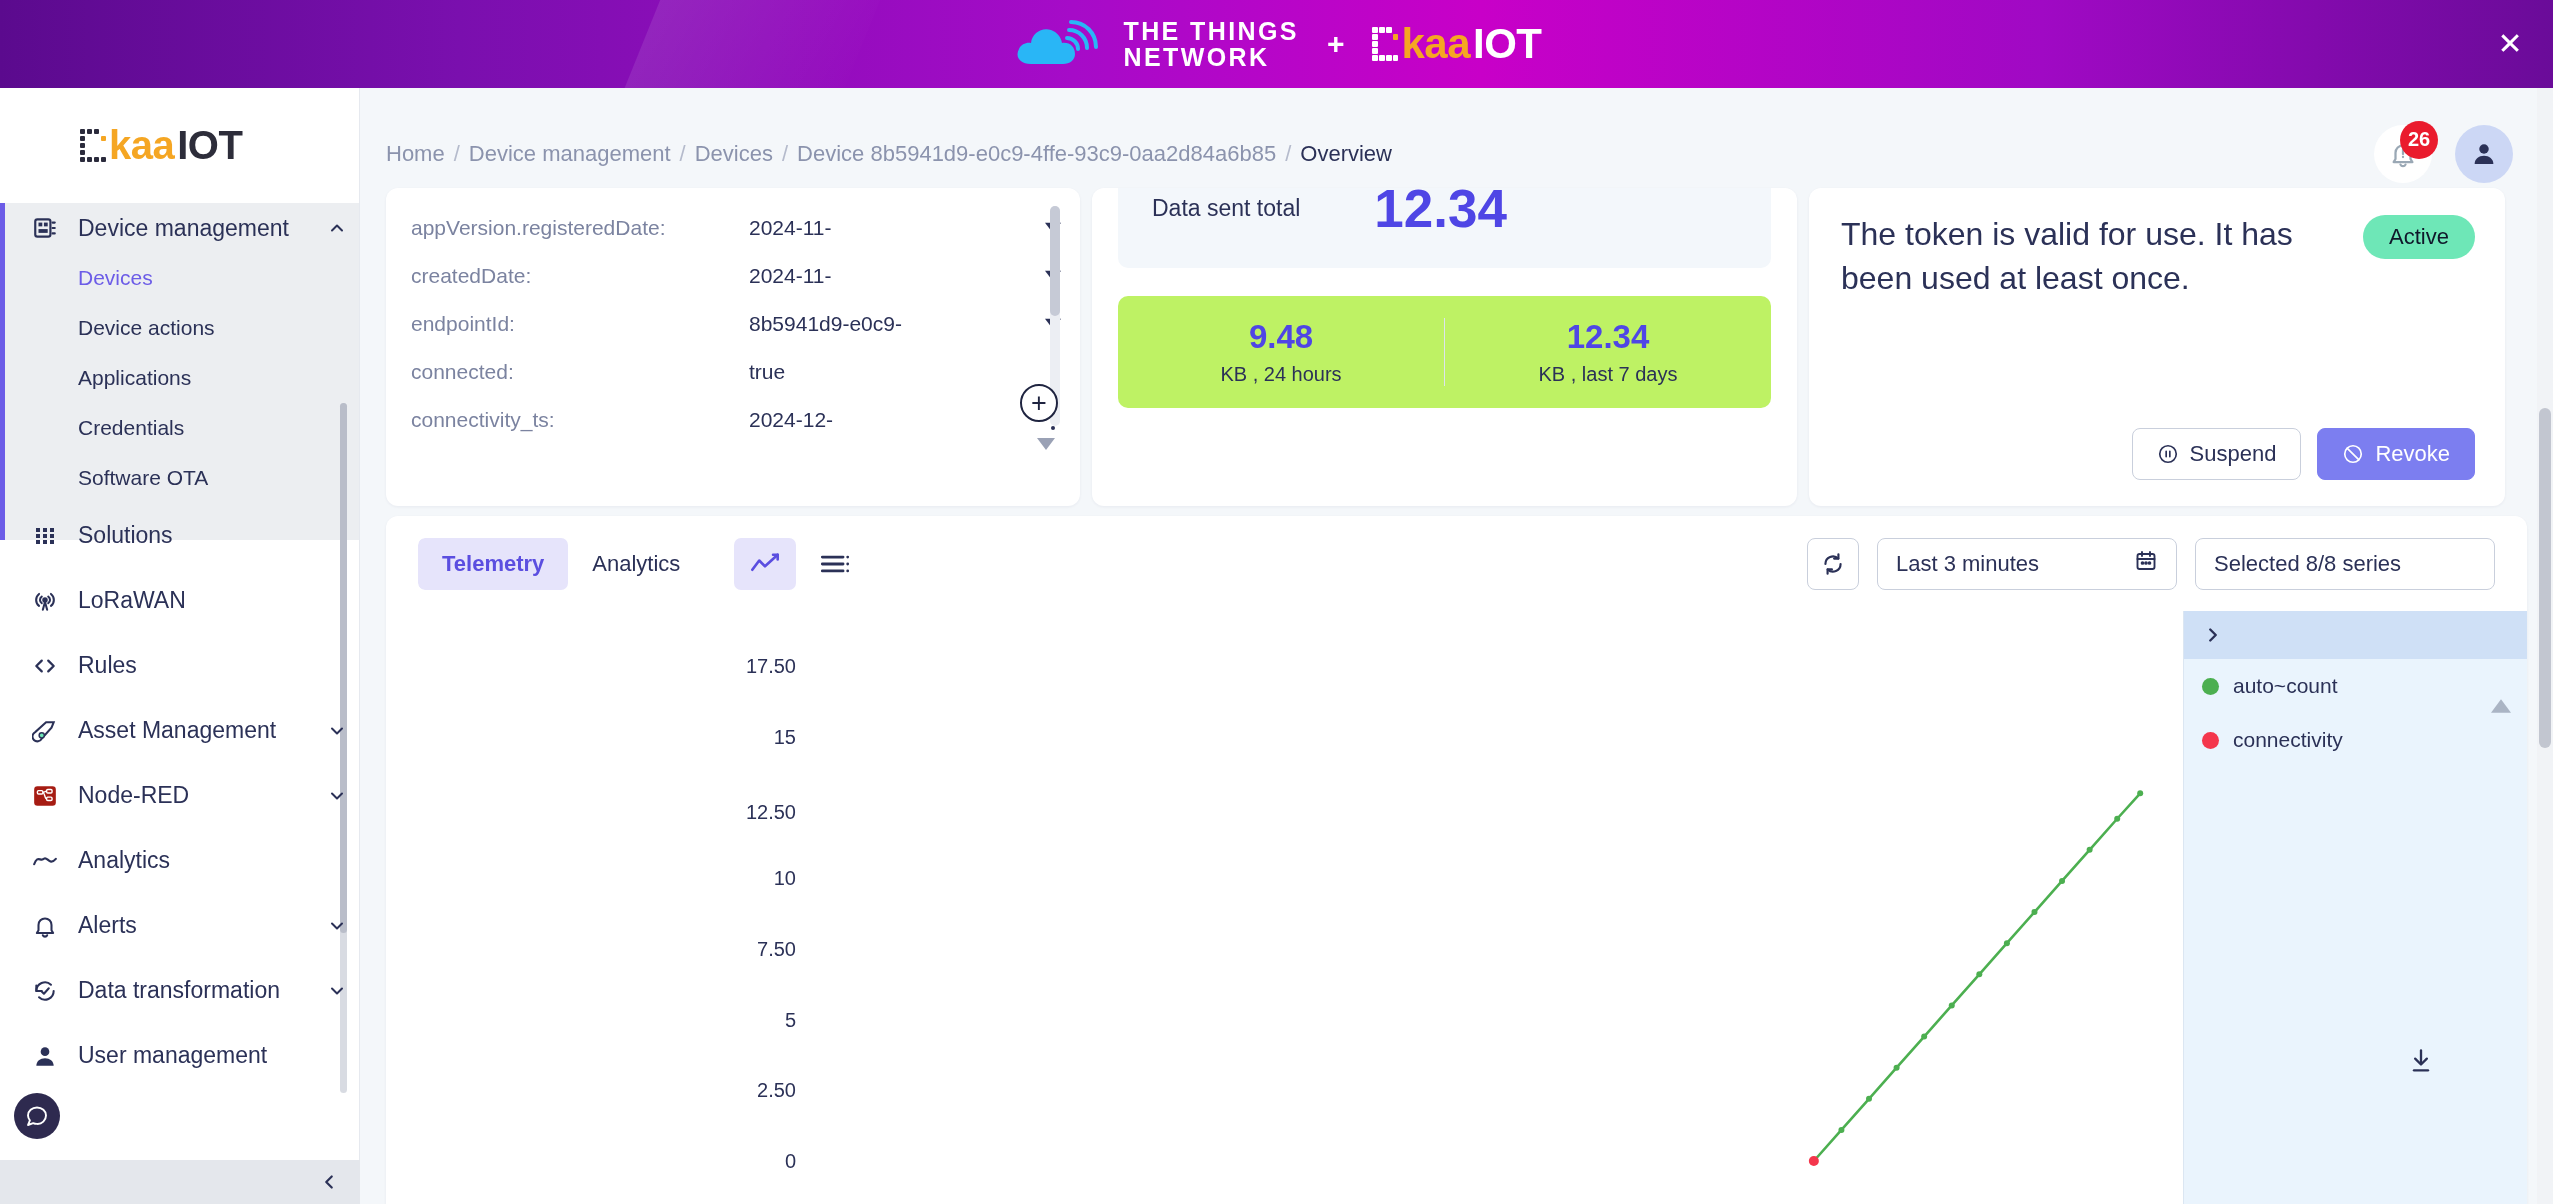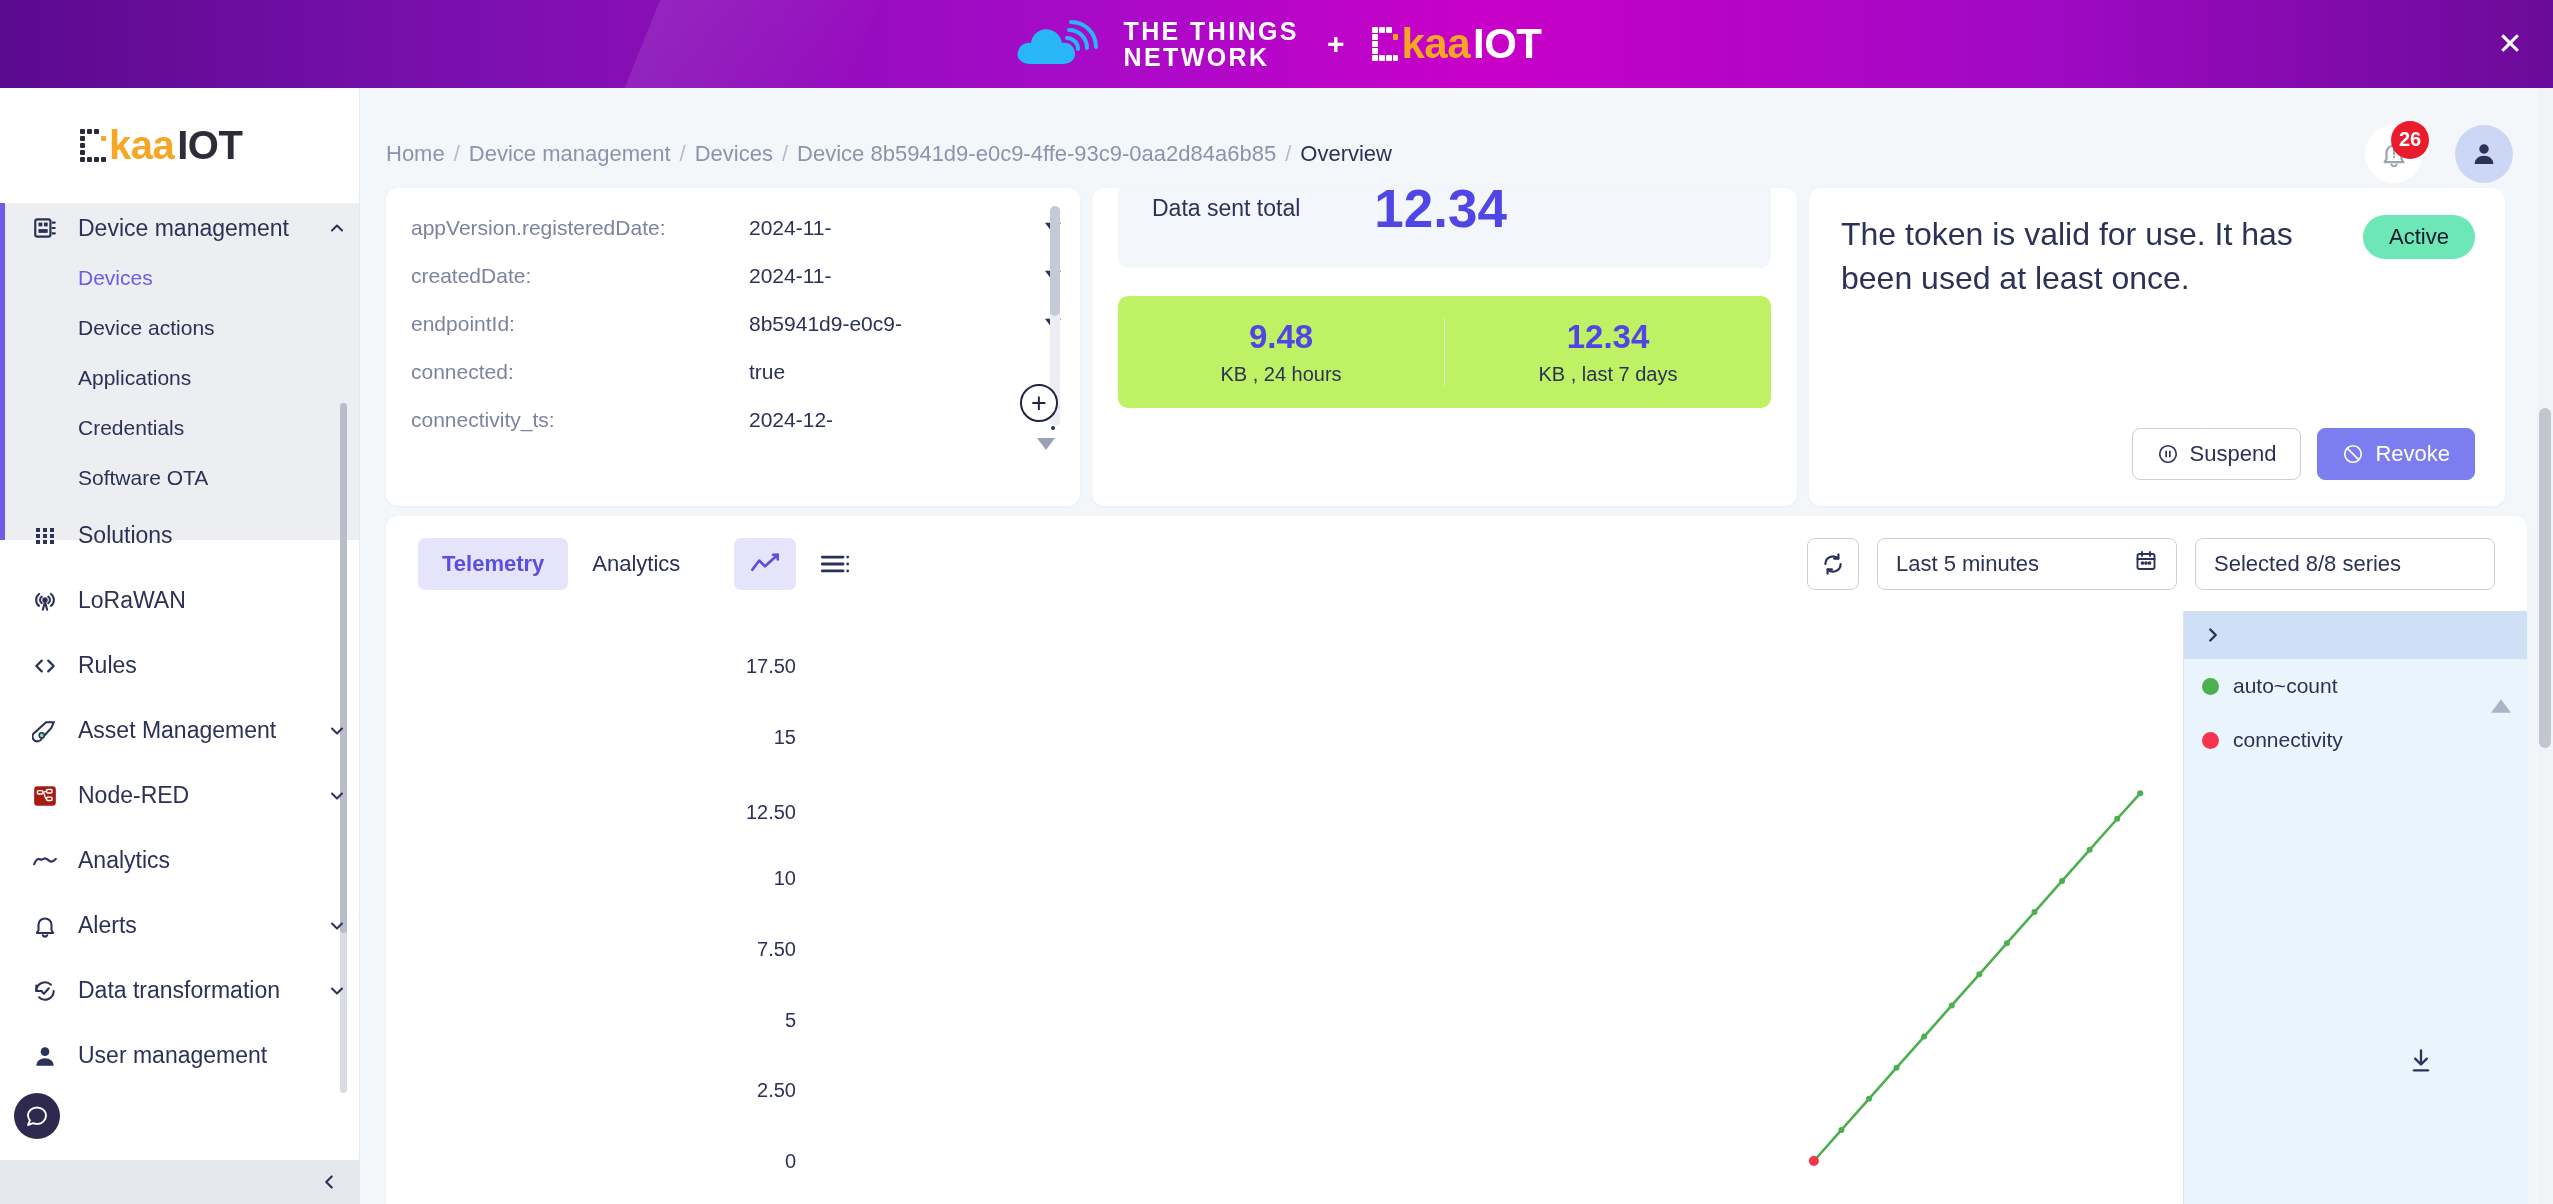--- a/index.html
+++ b/index.html
@@ -118,21 +118,21 @@
 
   #topbar {
     position: relative; height: 115px; background: #f4f7fa;
     display: flex; align-items: center; padding: 16px 40px 0 26px;
   }
   #breadcrumb { display: flex; align-items: center; font-size: 22px; color: #8b93ad; gap: 9px; }
   #breadcrumb .crumb { cursor: pointer; }
   #breadcrumb .crumb.current { color: #2b3157; cursor: default; }
   #breadcrumb .sep { color: #b5bbcc; }
 
-  #topbar-right { margin-left: auto; display: flex; align-items: center; gap: 32px; }
+  #topbar-right { margin-left: auto; display: flex; align-items: center; gap: 23px; }
   .round-btn {
     width: 58px; height: 58px; border-radius: 50%;
     display: flex; align-items: center; justify-content: center; cursor: pointer;
     position: relative;
   }
   #notifications-button { background: #ffffff; }
   #notif-badge {
     position: absolute; top: -4px; right: -6px;
     min-width: 38px; height: 38px; border-radius: 19px; background: #ea1b2d;
     color: #fff; font-size: 20px; font-weight: bold;
@@ -723,21 +723,21 @@
 
       <div id="toolbar-right">
         <div id="refresh-button">
           <svg width="26" height="26" viewBox="0 0 24 24" fill="none" stroke="#2b3157" stroke-width="2" stroke-linecap="round" stroke-linejoin="round">
             <path d="M19 12a7 7 0 01-11.9 5M5 12a7 7 0 0111.9-5"></path>
             <polyline points="17 3 17 7 13 7"></polyline>
               <polyline points="7 21 7 17 11 17"></polyline>
           </svg>
         </div>
         <div id="time-range-select">
-          <span>Last 5 minutes</span>
+          <span>Last 3 minutes</span>
           <span style="margin-left:auto">
             <svg width="24" height="24" viewBox="0 0 24 24" fill="none" stroke="#2b3157" stroke-width="1.9" stroke-linecap="round">
               <rect x="3.5" y="5" width="17" height="15" rx="2"></rect>
                 <path d="M3.5 10h17M8 3v4M16 3v4"></path>
               <circle cx="8.5" cy="14" r="0.9" fill="#2b3157"></circle>
                 <circle cx="12" cy="14" r="0.9" fill="#2b3157"></circle>
                 <circle cx="15.5" cy="14" r="0.9" fill="#2b3157"></circle>
             </svg>
           </span>
         </div>

